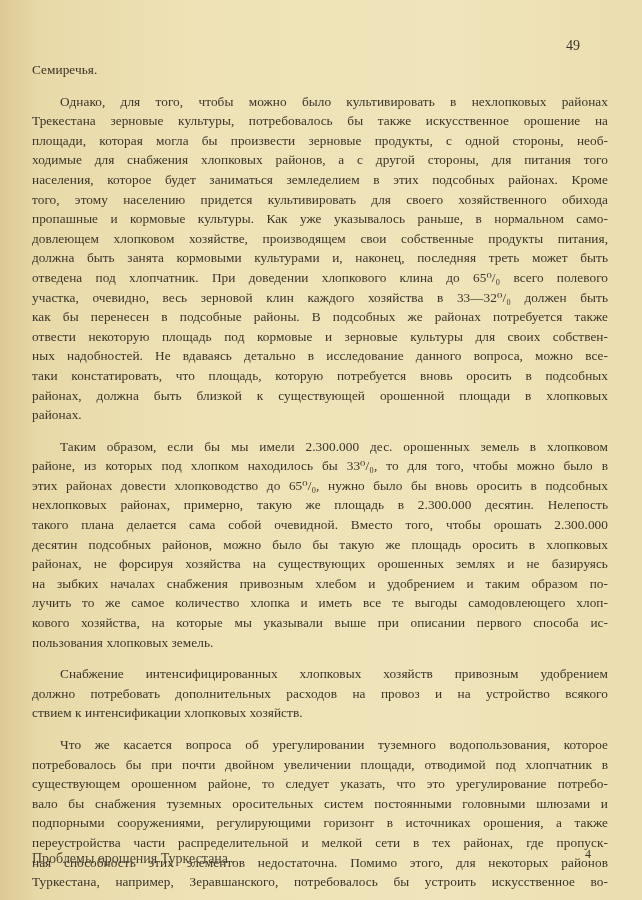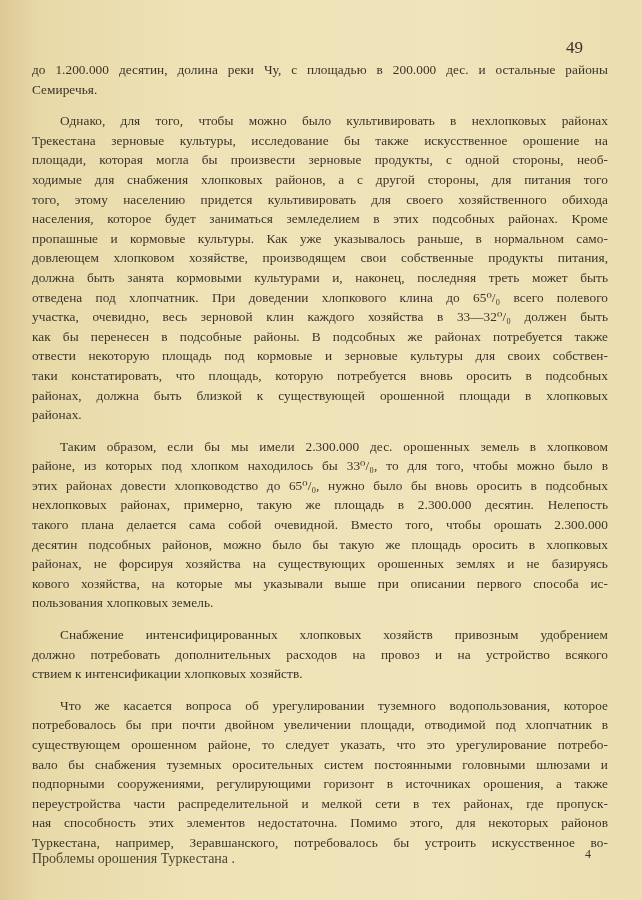--- a/index.html
+++ b/index.html
@@ -6,21 +6,21 @@
   body {
     width:642px; height:900px; overflow:hidden;
     background: linear-gradient(90deg, #dcc995 0%, #e8d9a8 6%, #eee2b6 30%, #efe4ba 70%, #ebdeb0 100%);
     font-family: "Liberation Serif", "DejaVu Serif", serif;
     color:#3a342a;
     position:relative;
   }
   .page { position:absolute; left:0; top:0; width:642px; height:900px; }
   .page-number {
     position:absolute; top:38px; left:566px;
-    font-size:17px; color:#3a342a;
+    font-size:14px; color:#3a342a;
   }
   .text-block {
     position:absolute; left:32px; top:60px; width:576px;
     font-size:13.3px; line-height:19.6px; text-align:justify;
     letter-spacing:0.05px;
   }
   .line { display:block; white-space:nowrap; text-align:justify; text-align-last:justify; height:19.6px; overflow:hidden; }
   .line.last { text-align-last:left; }
   .line.indent { padding-left:28px;margin-top:12px; }
   .para { margin:0 0 3px 0; }
@@ -32,49 +32,51 @@
   }
 </style>
 </head>
 <body>
 
 <div class="page">
   <div class="page-number">49</div>
 
   <div class="text-block" id="text-block">
       <div class="para">
-        <span class="line">до 1.200.000 десятин, долина реки Чу, с площадью в 200.000 дес. и остальные районы</span>
         <span class="line last">Семиречья.</span>
       </div>
       <div class="para">
         <span class="line indent">Однако, для того, чтобы можно было культивировать в нехлопковых районах</span>
-        <span class="line">Трекестана зерновые культуры, исследование бы также искусственное орошение на</span>
+        <span class="line">Трекестана зерновые культуры, потребовалось бы также искусственное орошение на</span>
         <span class="line">площади, которая могла бы произвести зерновые продукты, с одной стороны, необ-</span>
         <span class="line">ходимые для снабжения хлопковых районов, а с другой стороны, для питания того</span>
+        <span class="line">населения, которое будет заниматься земледелием в этих подсобных районах. Кроме</span>
         <span class="line">того, этому населению придется культивировать для своего хозяйственного обихода</span>
-        <span class="line">населения, которое будет заниматься земледелием в этих подсобных районах. Кроме</span>
         <span class="line">пропашные и кормовые культуры. Как уже указывалось раньше, в нормальном само-</span>
         <span class="line">довлеющем хлопковом хозяйстве, производящем свои собственные продукты питания,</span>
         <span class="line">должна быть занята кормовыми культурами и, наконец, последняя треть может быть</span>
         <span class="line">отведена под хлопчатник. При доведении хлопкового клина до 65⁰/₀ всего полевого</span>
         <span class="line">участка, очевидно, весь зерновой клин каждого хозяйства в 33—32⁰/₀ должен быть</span>
         <span class="line">как бы перенесен в подсобные районы. В подсобных же районах потребуется также</span>
         <span class="line">отвести некоторую площадь под кормовые и зерновые культуры для своих собствен-</span>
+        <span class="line">ных надобностей. Не вдаваясь детально в исследование данного вопроса, можно все-</span>
         <span class="line">таки констатировать, что площадь, которую потребуется вновь оросить в подсобных</span>
         <span class="line">районах, должна быть близкой к существующей орошенной площади в хлопковых</span>
         <span class="line last">районах.</span>
       </div>
       <div class="para">
         <span class="line indent">Таким образом, если бы мы имели 2.300.000 дес. орошенных земель в хлопковом</span>
         <span class="line">районе, из которых под хлопком находилось бы 33⁰/₀, то для того, чтобы можно было в</span>
         <span class="line">этих районах довести хлопководство до 65⁰/₀, нужно было бы вновь оросить в подсобных</span>
         <span class="line">нехлопковых районах, примерно, такую же площадь в 2.300.000 десятин. Нелепость</span>
         <span class="line">такого плана делается сама собой очевидной. Вместо того, чтобы орошать 2.300.000</span>
         <span class="line">десятин подсобных районов, можно было бы такую же площадь оросить в хлопковых</span>
         <span class="line">районах, не форсируя хозяйства на существующих орошенных землях и не базируясь</span>
+        <span class="line">на зыбких началах снабжения привозным хлебом и удобрением и таким образом по-</span>
+        <span class="line">лучить то же самое количество хлопка и иметь все те выгоды самодовлеющего хлоп-</span>
         <span class="line">кового хозяйства, на которые мы указывали выше при описании первого способа ис-</span>
         <span class="line last">пользования хлопковых земель.</span>
       </div>
       <div class="para">
         <span class="line indent">Снабжение интенсифицированных хлопковых хозяйств привозным удобрением</span>
         <span class="line">должно потребовать дополнительных расходов на провоз и на устройство всякого</span>
         <span class="line last">ствием к интенсификации хлопковых хозяйств.</span>
       </div>
       <div class="para">
         <span class="line indent">Что же касается вопроса об урегулировании туземного водопользования, которое</span>

